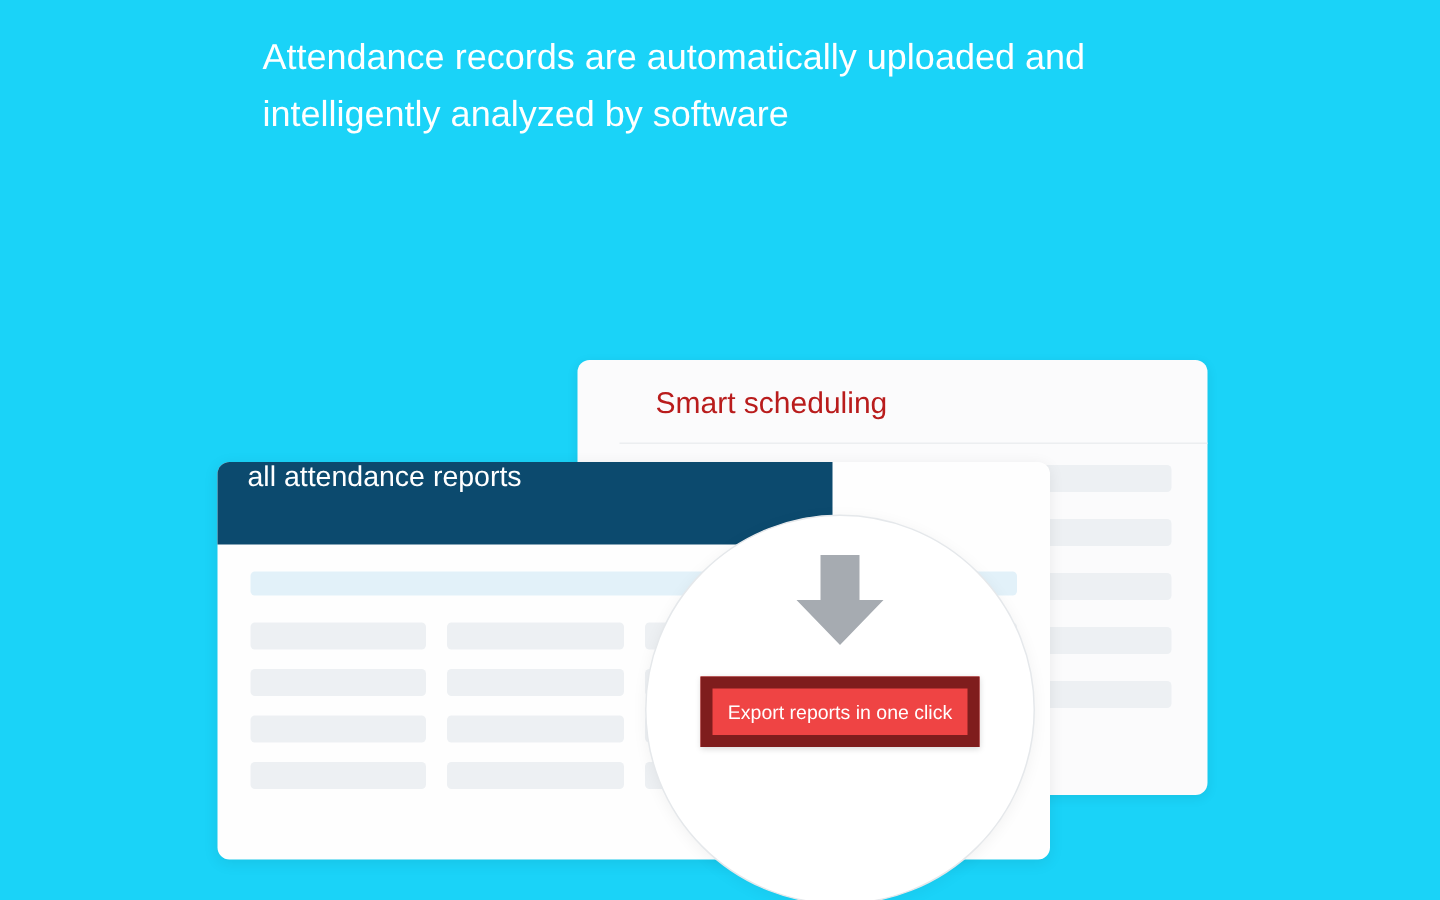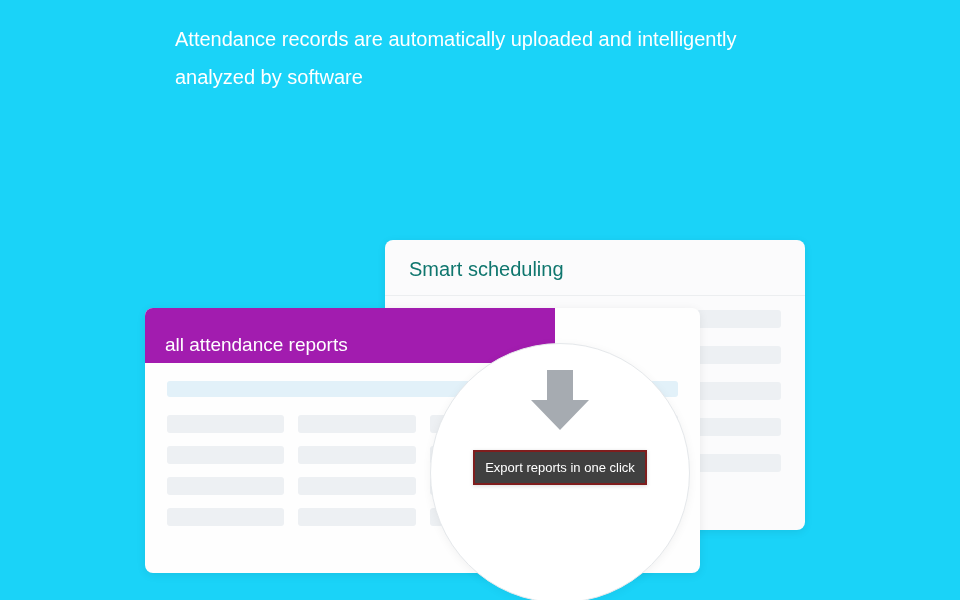--- a/index.html
+++ b/index.html
@@ -10,38 +10,39 @@
       font-family: Arial, sans-serif;
       position: relative;
       overflow: hidden;
     }
     .description {
       position: absolute;
       top: 20px;
       left: 175px;
       width: 620px;
       color: #ffffff;
-      font-size: 20px;
+      font-size: 24px;
       line-height: 38px;
     }
     .back-card {
       position: absolute;
       top: 240px;
       left: 385px;
       width: 420px;
       height: 290px;
       background: #fbfbfc;
       border-radius: 8px;
       box-shadow: 0 2px 8px rgba(0,0,0,0.08);
     }
     .back-card-header {
       padding: 18px 28px 14px 24px;
-      color: #0f766e;
+      color: #b91c1c;
       font-size: 20px;
       border-bottom: 1px solid #eceef0;
+      margin-left: 28px;
     }
     .back-card-body {
       padding: 14px 24px;
     }
     .back-row {
       height: 18px;
       background: #edf0f3;
       border-radius: 3px;
       margin-bottom: 18px;
     }
@@ -51,23 +52,23 @@
       left: 145px;
       width: 555px;
       height: 265px;
       background: #fefefe;
       border-radius: 8px;
       box-shadow: 0 2px 10px rgba(0,0,0,0.08);
     }
     .front-card-header {
       height: 55px;
       width: 410px;
-      background: #a21caf;
+      background: #0c4a6e;
       border-top-left-radius: 8px;
-      padding: 26px 20px;
+      padding: 0 20px;
       color: #ffffff;
       font-size: 19px;
     }
     .front-card-body {
       padding: 18px 22px 10px 22px;
     }
     .top-row {
       height: 16px;
       background: #e2f1f9;
       border-radius: 3px;
@@ -101,23 +102,23 @@
     }
     .circle-title {
       color: #9a9fa4;
       font-size: 19px;
       margin-bottom: 10px;
     }
     .arrow {
       margin-bottom: 12px;
     }
     .export-btn {
-      background: #404040;
+      background: #ef4444;
       color: #ffffff;
-      border: 2px solid #7f1d1d;
+      border: 8px solid #7f1d1d;
       padding: 8px 10px;
       font-size: 13px;
       cursor: pointer;
       box-shadow: 0 1px 4px rgba(0,0,0,0.15);
     }
   </style>
 </head>
 <body>
 
 <div class="description">

